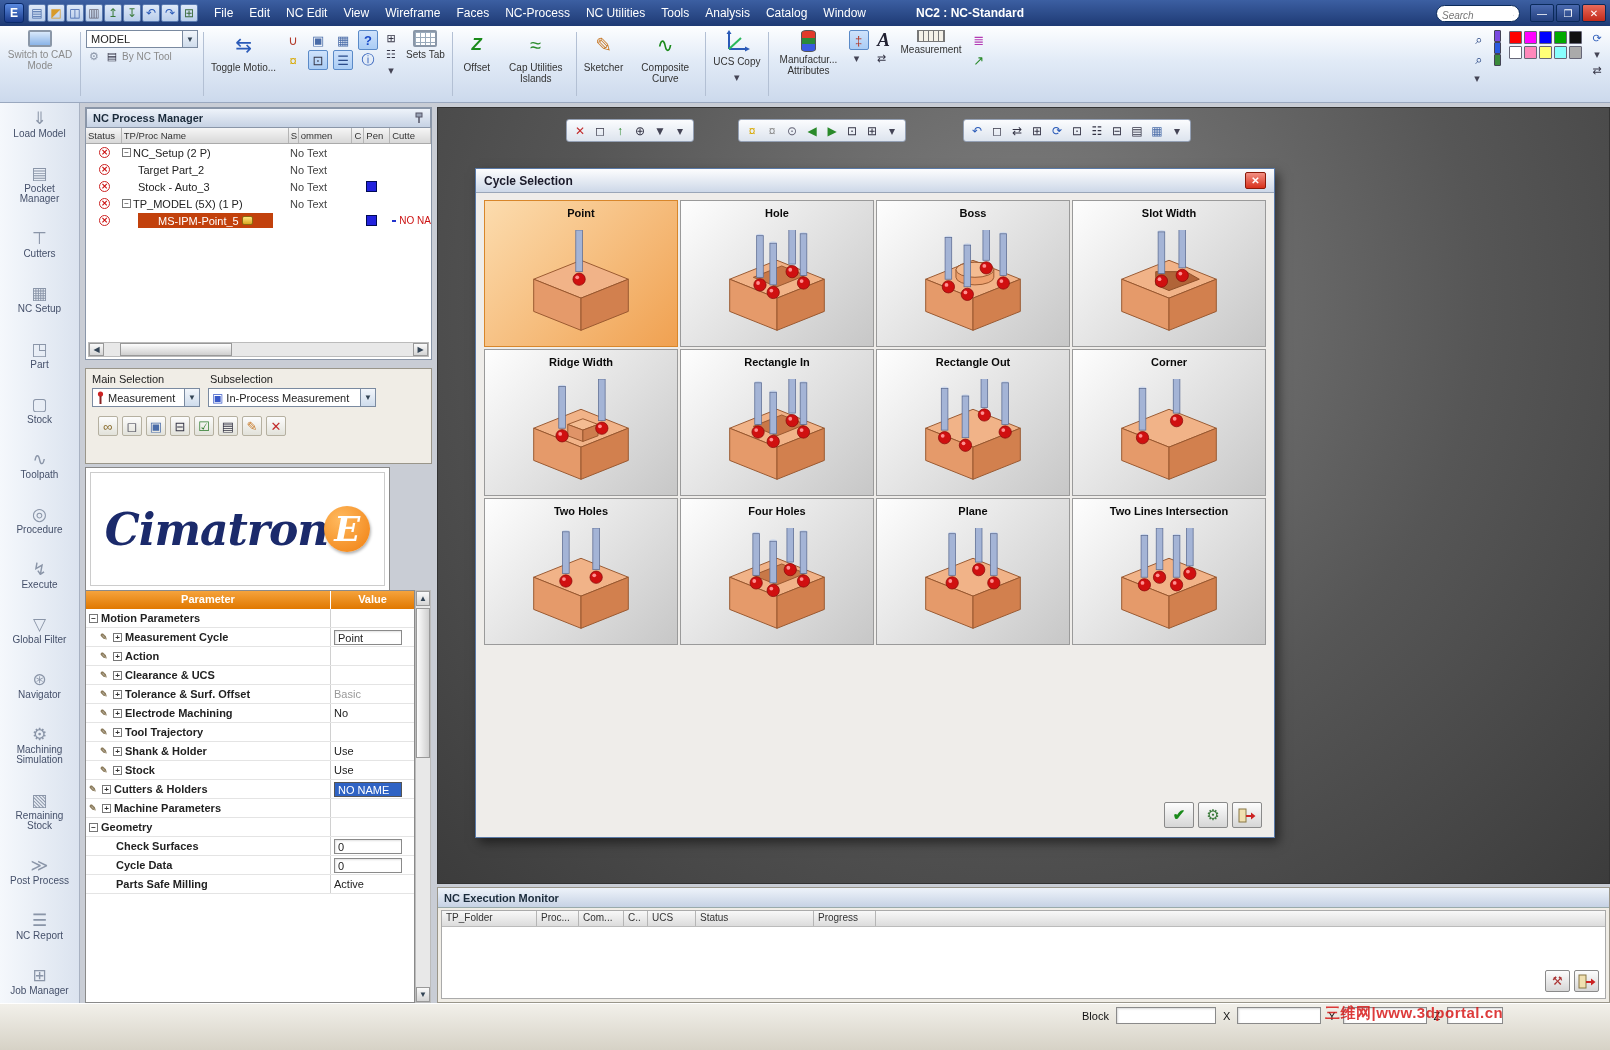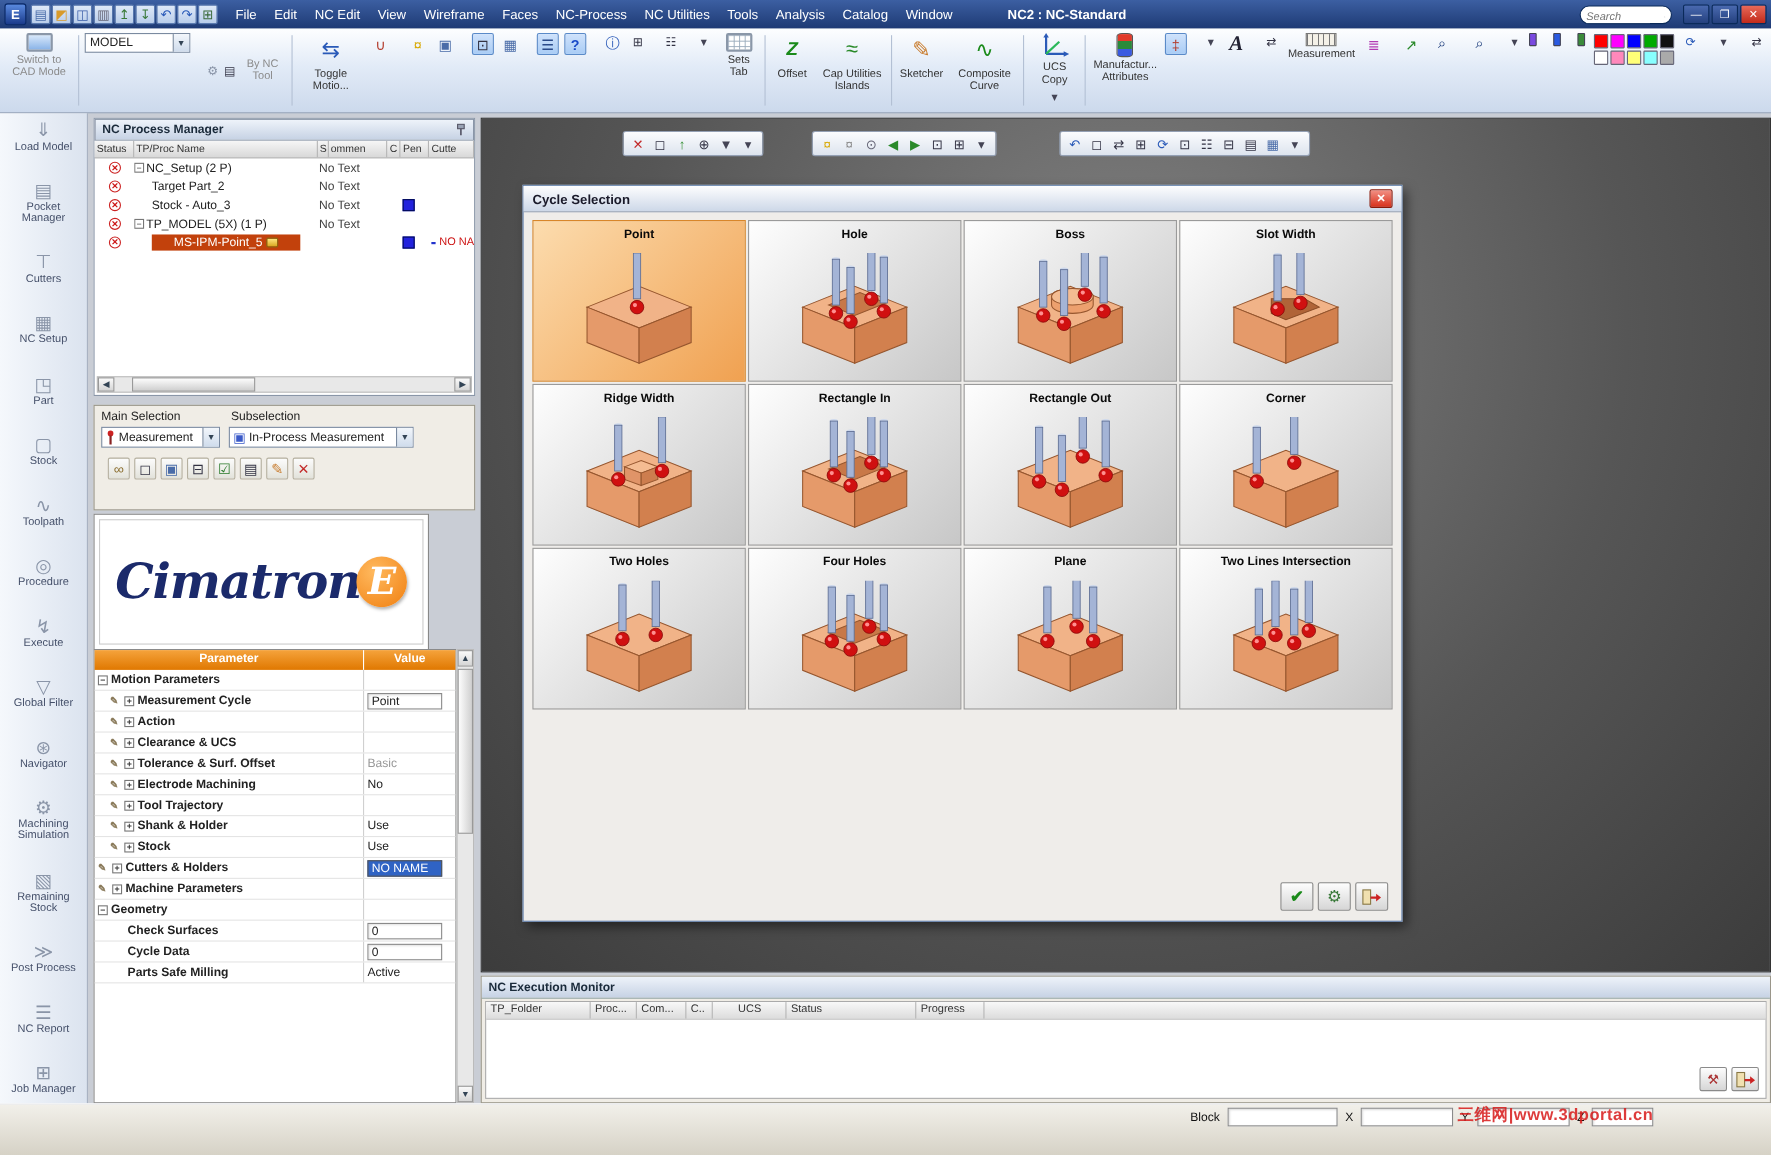--- a/index.html
+++ b/index.html
@@ -26,21 +26,21 @@
   
   #ribbon{left:0;top:26px;width:1610px;height:77px;background:linear-gradient(#fdfeff,#e2ebf7 45%,#ccd9ec);border-bottom:1px solid #9aa8bf;display:flex;align-items:stretch;padding:2px 4px;gap:3px}
   .vsep{width:1px;background:#b3c0d4;margin:4px 1px;align-self:stretch}
   .rgroup{display:flex;flex-direction:column;align-items:center;justify-content:flex-start;padding:2px 3px;gap:2px}
   .rlabel{font-size:10px;color:#333;text-align:center;line-height:11px;max-width:66px}
   .rlabel.dim{color:#8a8a8a}
   .bigico{width:34px;height:30px;display:flex;align-items:center;justify-content:center;font-size:20px}
   .ic{display:inline-flex;align-items:center;justify-content:center;width:20px;height:20px;font-size:13px;border-radius:2px;cursor:default}
   .ic.sm{width:16px;height:16px;font-size:11px}
   .ic.pressed,.pressed{background:linear-gradient(#cfe2fb,#a9ccf5);border:1px solid #5a8ac8}
-  .icol{display:flex;flex-direction:row;justify-content:flex-start;gap:14px;padding:2px 1px}
+  .icol{display:flex;flex-direction:column;justify-content:flex-start;gap:0;padding:2px 1px}
   .irow{display:flex;gap:2px;align-items:center}
   #model-combo{width:112px;height:18px;background:#fff;border:1px solid #7a8aa0;display:flex;align-items:center}
   #model-combo .val{flex:1;padding:0 4px;font-size:11px}
   .dd-btn{width:15px;height:100%;background:linear-gradient(#f2f6fb,#cfdcec);border-left:1px solid #7a8aa0;display:flex;align-items:center;justify-content:center;font-size:8px;color:#345}
   .mini-monitor{width:24px;height:17px;border:2px solid #8a97a8;border-radius:2px;background:linear-gradient(#d8e8fa,#8ab4e8);position:relative}
   .mini-monitor.white{background:#fff;background-image:linear-gradient(#9ab 1px,transparent 1px),linear-gradient(90deg,#9ab 1px,transparent 1px);background-size:5px 5px}
   .mini-cyl{width:15px;height:22px;border-radius:5px/3px;border:1px solid #555;background:linear-gradient(#e23a2a 33%,#2a8a3a 33% 66%,#3a5ae0 66%)}
   .mini-ruler{width:28px;height:12px;background:#f4f1e8;border:1px solid #777;background-image:repeating-linear-gradient(90deg,#777 0 1px,transparent 1px 5px)}
   .mini-z{color:#1a8a1a;font-weight:bold;font-size:17px;font-style:italic}
   .letterA{font-family:"Liberation Serif",serif;font-style:italic;font-weight:bold;font-size:19px;color:#223}
@@ -1008,21 +1008,21 @@
   <div id="monitor" class="abs">
     <div class="panel-title" style="border:0;border-bottom:1px solid #9aa">
       <span>NC Execution Monitor</span>
     </div>
     <div id="mon-body">
       <div id="mon-cols">
           <span class="mcol" style="width: 95px;">TP_Folder</span>
           <span class="mcol" style="width: 42px;">Proc...</span>
           <span class="mcol" style="width: 45px;">Com...</span>
           <span class="mcol" style="width: 24px;">C..</span>
-          <span class="mcol" style="width: 48px; margin-left: 19px;">UCS</span>
+          <span class="mcol" style="width: 48px;">UCS</span>
           <span class="mcol" style="width: 118px;">Status</span>
           <span class="mcol" style="width: 62px;">Progress</span>
         </div>
       <div id="mon-btns">
         <div class="mbtn">⚒</div>
         <div class="mbtn" id="mon-exit">
             <svg width="18" height="15" viewBox="0 0 18 15">
               <rect x="1" y="1" width="7" height="13" fill="#f0e0b0" stroke="#887744"></rect>
               <line x1="8" y1="8" x2="14" y2="8" stroke="#cc2222" stroke-width="2"></line>
               <polygon points="13,4.5 17.5,8 13,11.5" fill="#cc2222"></polygon>

